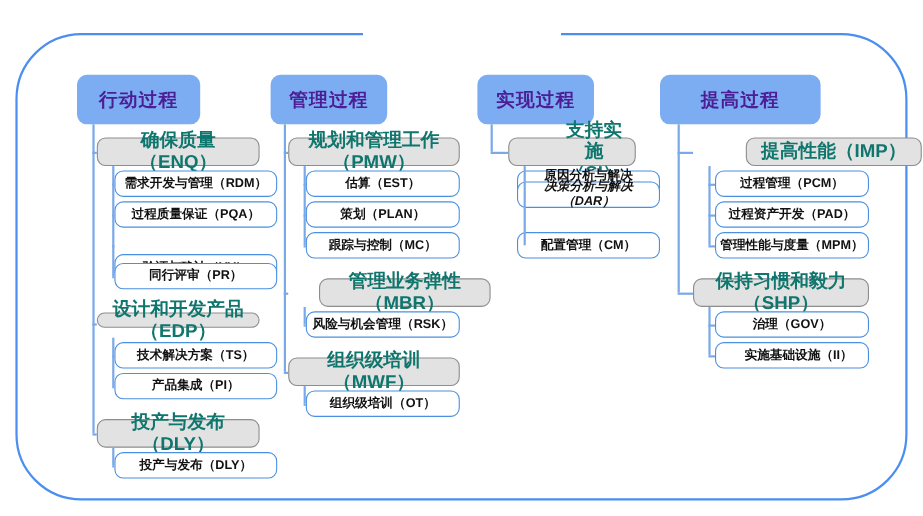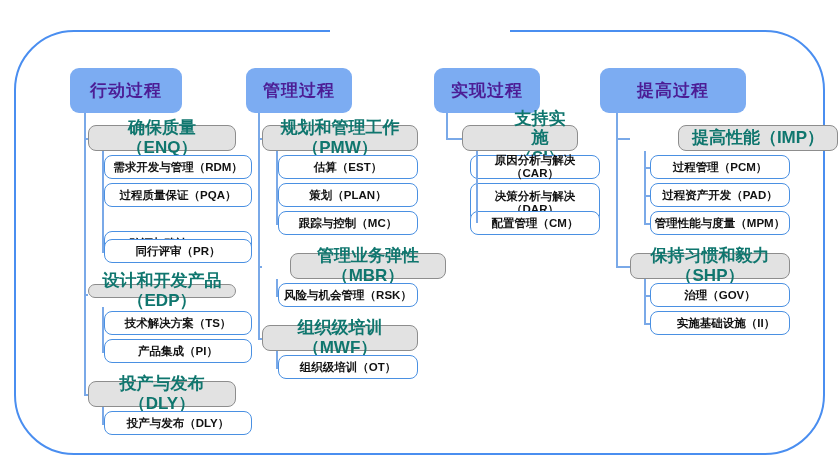--- a/index.html
+++ b/index.html
@@ -166,21 +166,21 @@
       <div class="line-h" style="left: 258px; top: 338px; width: 4px; height: 1.5px;"></div>
       <div class="leaf-box" style="left: 278px; top: 355px; width: 140px; height: 24px;">组织级培训（OT）</div>
       <div class="line-h" style="left: 276px; top: 367px; width: 2px; height: 1.5px;"></div>
       <div class="line-v" style="left: 276px; top: 351px; width: 1.5px; height: 16px;"></div>
       <div class="line-v" style="left: 258px; top: 113px; width: 1.5px; height: 225px;"></div>
       <div class="cat-header" style="left: 434px; top: 68px; width: 106px; height: 45px;">实现过程</div>
       <div class="group-box" style="left: 462px; top: 125px; width: 116px; height: 26px; padding-left: 44px;">支持实施（SI）</div>
       <div class="line-h" style="left: 446px; top: 138px; width: 16px; height: 1.5px;"></div>
       <div class="leaf-box" style="left: 470px; top: 155px; width: 130px; height: 24px;">原因分析与解决（CAR）</div>
       <div class="line-h" style="left: 476px; top: 167px; height: 1.5px;"></div>
-      <div class="leaf-box" style="left: 470px; top: 183px; width: 130px; height: 40px;">决策分析与解决（DAR）</div>
+      <div class="leaf-box" style="left: 470px; top: 165px; width: 130px; height: 24px; font-style: italic;">决策分析与解决（DAR）</div>
       <div class="line-h" style="left: 476px; top: 195px; height: 1.5px;"></div>
       <div class="leaf-box" style="left: 470px; top: 211px; width: 130px; height: 24px;">配置管理（CM）</div>
       <div class="line-h" style="left: 476px; top: 223px; height: 1.5px;"></div>
       <div class="line-v" style="left: 476px; top: 151px; width: 1.5px; height: 72px;"></div>
       <div class="line-v" style="left: 446px; top: 113px; width: 1.5px; height: 25px;"></div>
       <div class="cat-header" style="left: 600px; top: 68px; width: 146px; height: 45px;">提高过程</div>
       <div class="group-box" style="left: 630px; top: 125px; width: 160px; height: 26px; margin-left: 48px;">提高性能（IMP）</div>
       <div class="line-h" style="left: 616px; top: 138px; width: 14px; height: 1.5px;"></div>
       <div class="leaf-box" style="left: 650px; top: 155px; width: 140px; height: 24px;">过程管理（PCM）</div>
       <div class="line-h" style="left: 644px; top: 167px; width: 6px; height: 1.5px;"></div>

